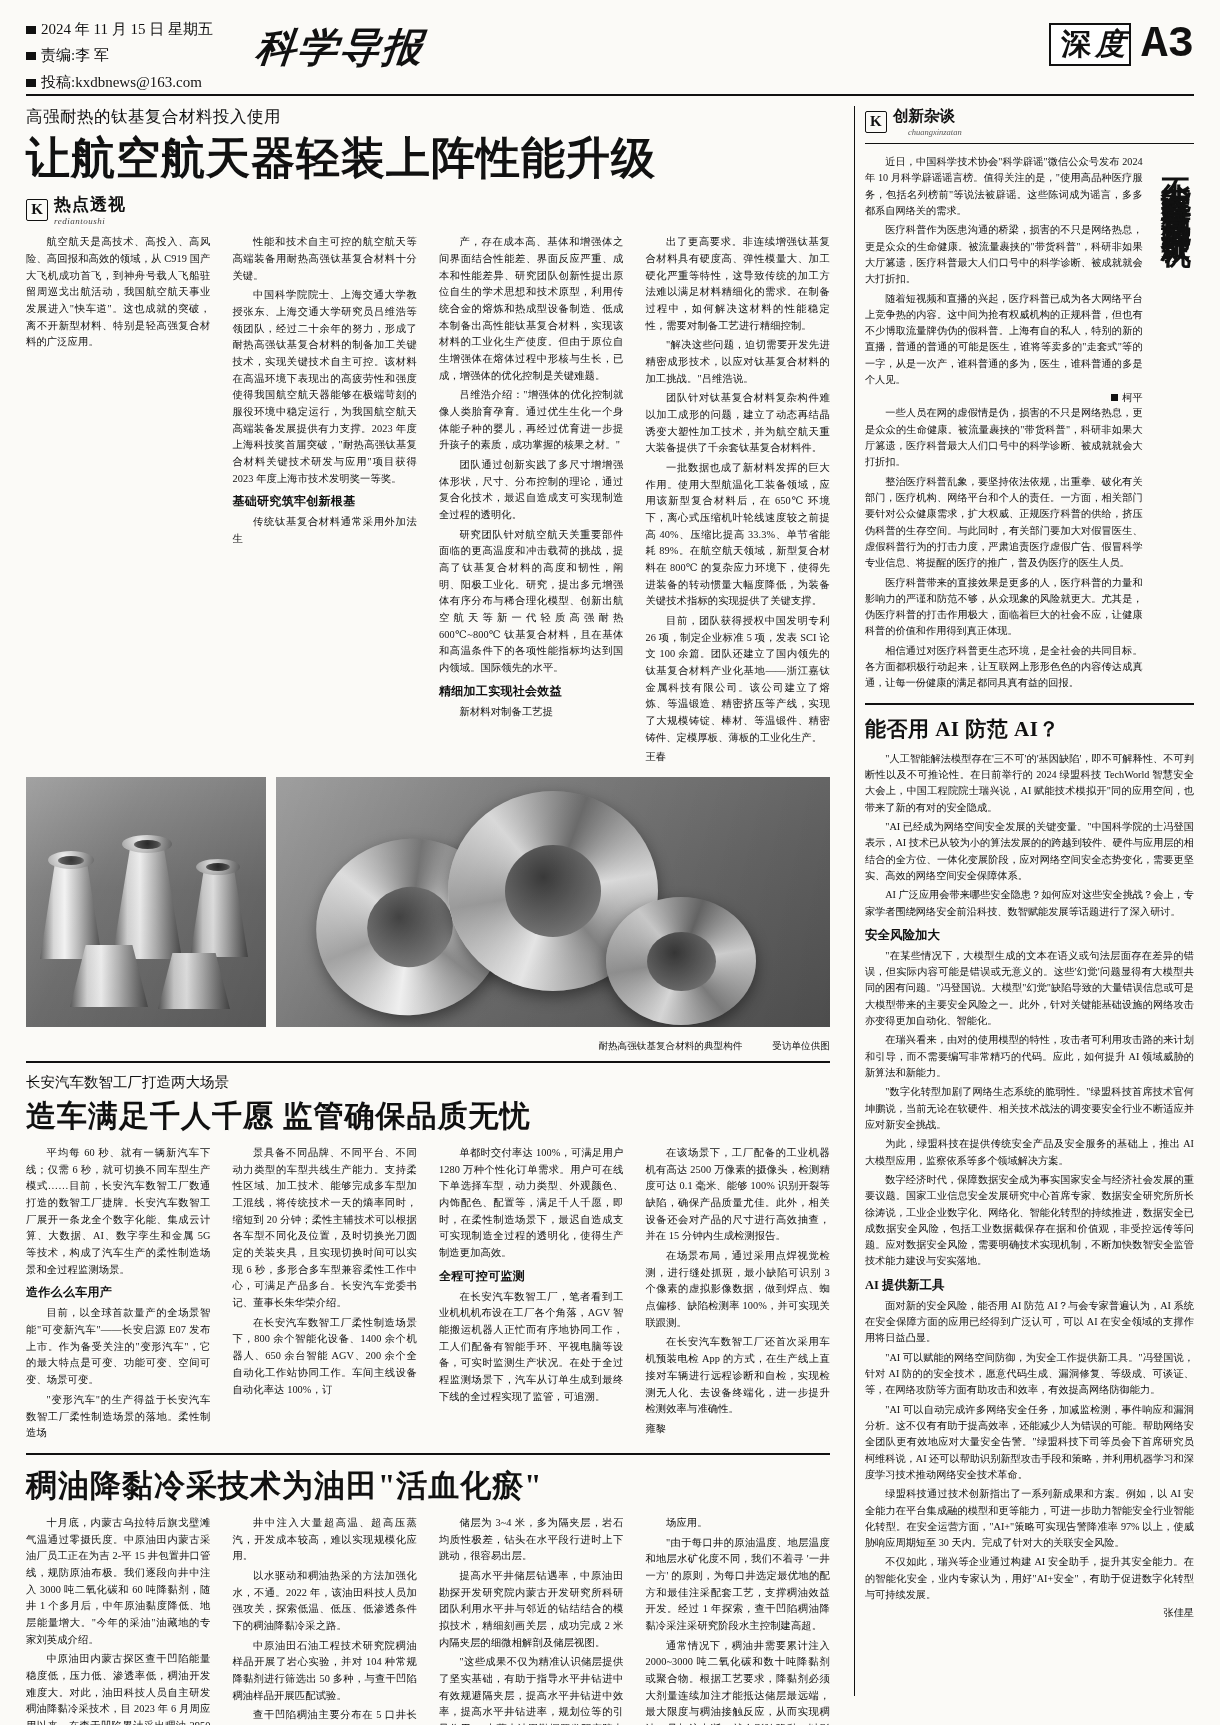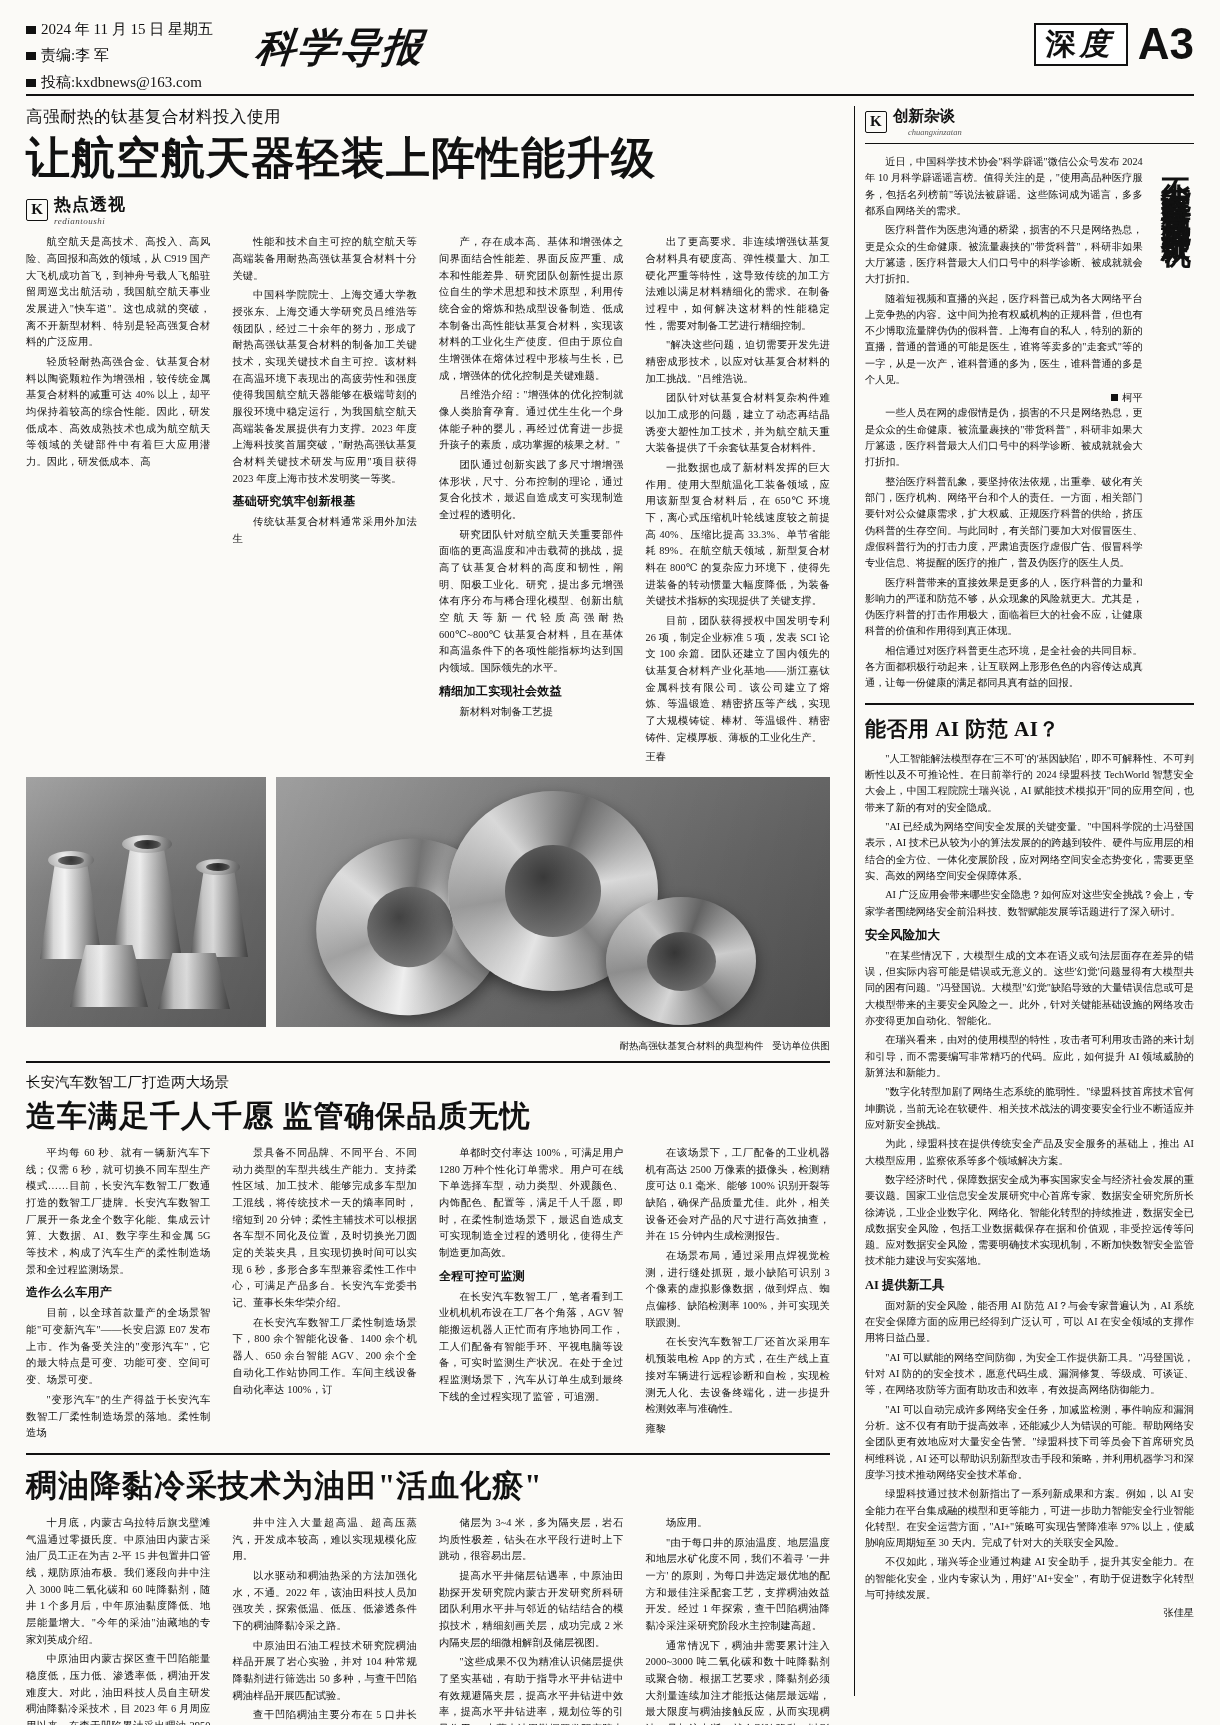--- a/index.html
+++ b/index.html
@@ -61,32 +61,32 @@
     transform: skewX(-6deg);
   }
   .mast-right {
     display: flex;
     align-items: center;
     gap: 10px;
     padding-top: 8px;
   }
   .depth-box {
     border: 2px solid #111;
-    padding: 2px 12px 4px 10px;
+    padding: 2px 0 4px 10px;
     font-size: 30px;
     font-weight: bold;
     letter-spacing: 4px;
     line-height: 1.1;
     background: #fff;
   }
   .depth-box .d2 { font-style: italic; }
   .pagenum {
     font-size: 44px;
     font-weight: bold;
-    font-family: Liberation Sans, sans-serif;
+    font-family: Liberation Mono, monospace;
     line-height: 1;
   }
 
   
   .body-grid {
     display: flex;
     margin-top: 10px;
     height: 1590px;
   }
   .left-col { width: 820px; padding-right: 14px; }
@@ -149,21 +149,21 @@
     position: relative;
     overflow: hidden;
     background: #9a9a9a;
   }
   .ph-left { width: 240px; height: 250px; }
   .ph-right { flex: 1; height: 250px; }
   .cap {
     font-size: 9.6px;
     display: flex;
     justify-content: space-between;
-    gap: 9px;
+    gap: 30px;
     margin-top: 13px;
   }
 
   
   .cones { position: absolute; inset: 0; background: linear-gradient(180deg,#8e8e8e 0%, #747474 45%, #6a6a6a 100%); }
   .cone {
     position: absolute;
     background: linear-gradient(90deg,#5b5b5b 0%, #d6d6d6 22%, #f2f2f2 40%, #b9b9b9 62%, #6e6e6e 88%, #4c4c4c 100%);
   }
   .cone.c1 { left: 14px; top: 86px; width: 62px; height: 96px; clip-path: polygon(24% 0, 76% 0, 100% 100%, 0 100%); }
@@ -303,21 +303,20 @@
         <div class="kbox">K</div>
         <div>
           <div class="cn">热点透视</div>
           <div class="py">rediantoushi</div>
         </div>
       </div>
 
       <div class="cols4">
         <div class="c">
           <p class="t">航空航天是高技术、高投入、高风险、高回报和高效的领域，从 C919 国产大飞机成功首飞，到神舟号载人飞船驻留周巡戈出航活动，我国航空航天事业发展进入"快车道"。这也成就的突破，离不开新型材料、特别是轻高强复合材料的广泛应用。</p>
-          <p class="t">轻质轻耐热高强合金、钛基复合材料以陶瓷颗粒作为增强相，较传统金属基复合材料的减重可达 40% 以上，却平均保持着较高的综合性能。因此，研发低成本、高效成熟技术也成为航空航天等领域的关键部件中有着巨大应用潜力。因此，研发低成本、高</p>
         </div>
         <div class="c">
           <p class="t">性能和技术自主可控的航空航天等高端装备用耐热高强钛基复合材料十分关键。</p>
           <p class="t">中国科学院院士、上海交通大学教授张东、上海交通大学研究员吕维浩等领团队，经过二十余年的努力，形成了耐热高强钛基复合材料的制备加工关键技术，实现关键技术自主可控。该材料在高温环境下表现出的高疲劳性和强度使得我国航空航天器能够在极端苛刻的服役环境中稳定运行，为我国航空航天高端装备发展提供有力支撑。2023 年度上海科技奖首届突破，"耐热高强钛基复合材料关键技术研发与应用"项目获得 2023 年度上海市技术发明奖一等奖。</p>
           <h4 class="sub">基础研究筑牢创新根基</h4>
           <p class="t">传统钛基复合材料通常采用外加法生</p>
         </div>
         <div class="c">
           <p class="t">产，存在成本高、基体和增强体之间界面结合性能差、界面反应严重、成本和性能差异、研究团队创新性提出原位自生的学术思想和技术原型，利用传统合金的熔炼和热成型设备制造、低成本制备出高性能钛基复合材料，实现该材料的工业化生产使度。但由于原位自生增强体在熔体过程中形核与生长，已成，增强体的优化控制是关键难题。</p>
           <p class="t">吕维浩介绍："增强体的优化控制就像人类胎育孕育。通过优生生化一个身体能子种的婴儿，再经过优育进一步提升孩子的素质，成功掌握的核果之材。"</p>

